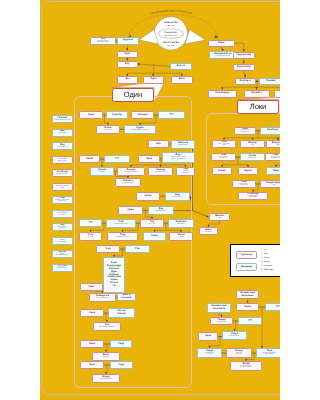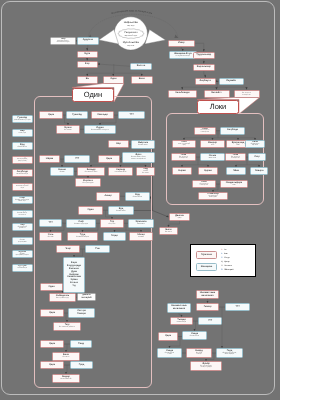--- a/index.html
+++ b/index.html
@@ -1,18 +1,18 @@
 <!DOCTYPE html>
 <html><head>
 <meta charset="utf-8">
 <title>Родословная скандинавских богов</title>
 <style>
   html,body{margin:0;padding:0;width:280px;height:400px;background:#ffffff;}
   body{font-family:"Liberation Sans",sans-serif;-webkit-font-smoothing:antialiased;text-rendering:geometricPrecision;}
-  #root{position:relative;width:280px;height:400px;overflow:hidden;background:#737373;}
+  #root{position:relative;width:280px;height:400px;overflow:hidden;background:#eab308;margin-left:40px;}
   .page-frame{position:absolute;left:1px;top:1px;width:274px;height:394px;border:1px solid #bcbcbc;border-radius:9px;box-sizing:border-box;}
   #wires{position:absolute;left:0;top:0;}
   #layer{position:absolute;left:0;top:0;width:280px;height:400px;}
   .grp{position:absolute;border:0.8px solid #e3bfbf;border-radius:6px;box-sizing:border-box;}
   .node{position:absolute;box-sizing:border-box;border-radius:1.5px;display:flex;flex-direction:column;
         align-items:center;justify-content:center;text-align:center;overflow:hidden;background:#fff;}
   .node.m{border:0.5px solid #c98f8f;background:#fdf7f6;}
   .node.f{border:0.5px solid #97bdc9;background:#f5fafb;}
   .node.n{border:0.5px solid #a8a8a8;background:#fcfcfc;}
   .nm{font-size:2.55px;line-height:2.8px;color:#151515;white-space:nowrap;letter-spacing:-0.02px;}

